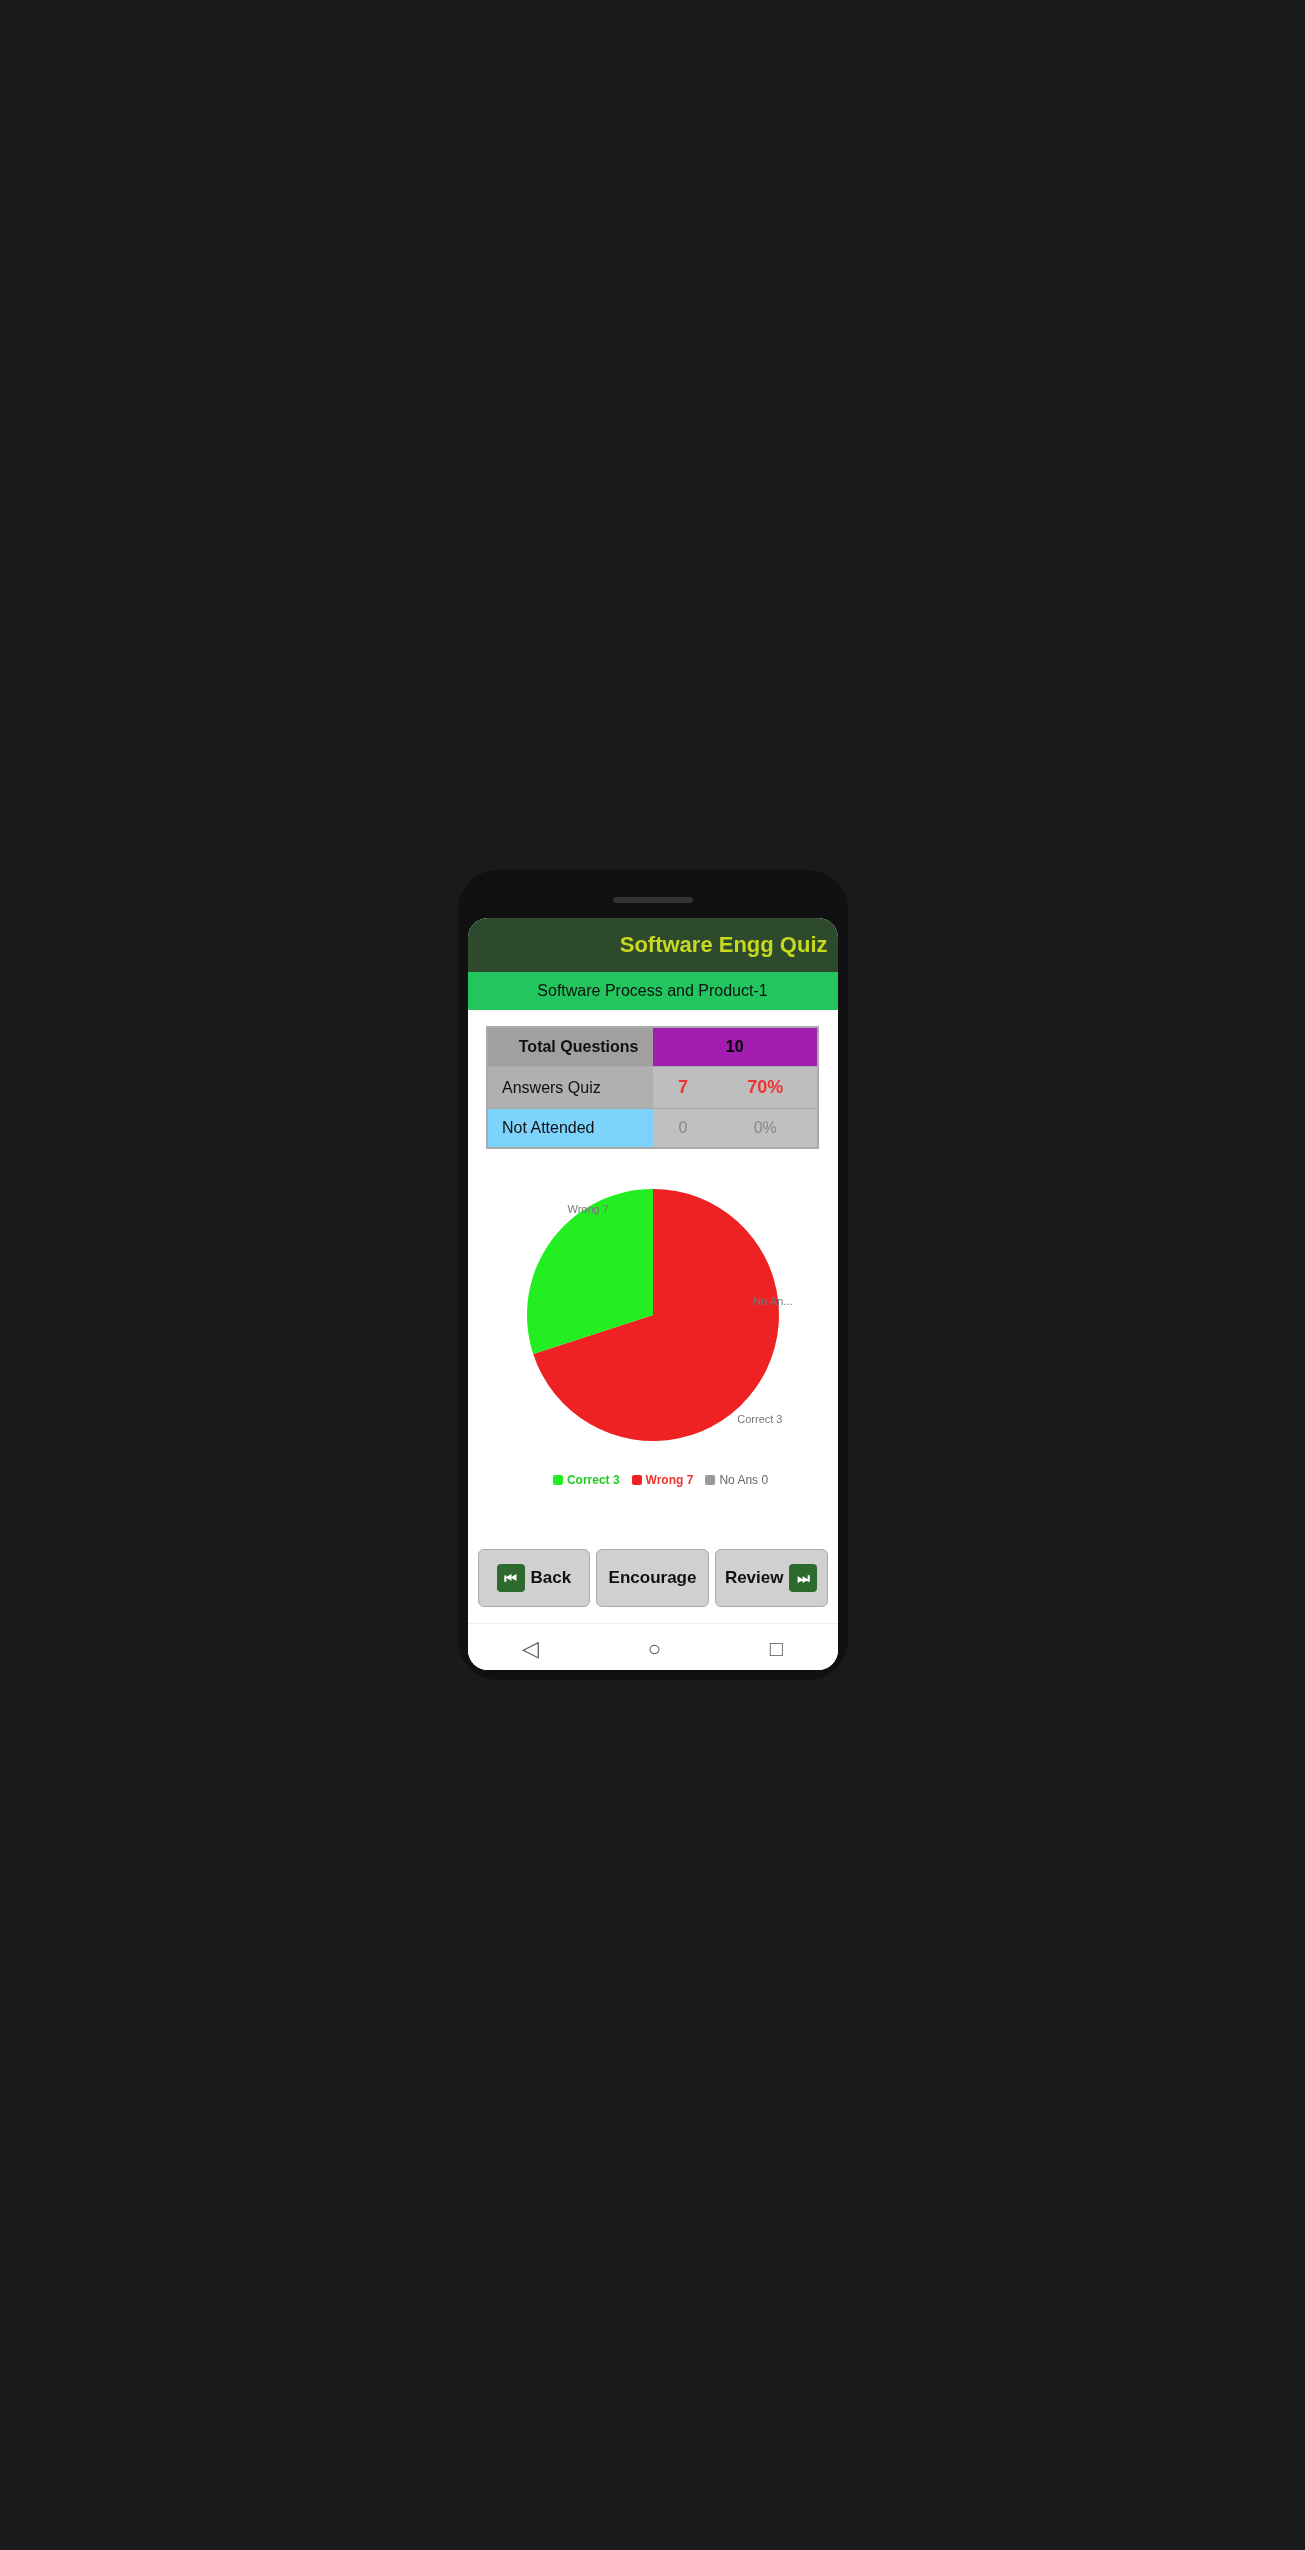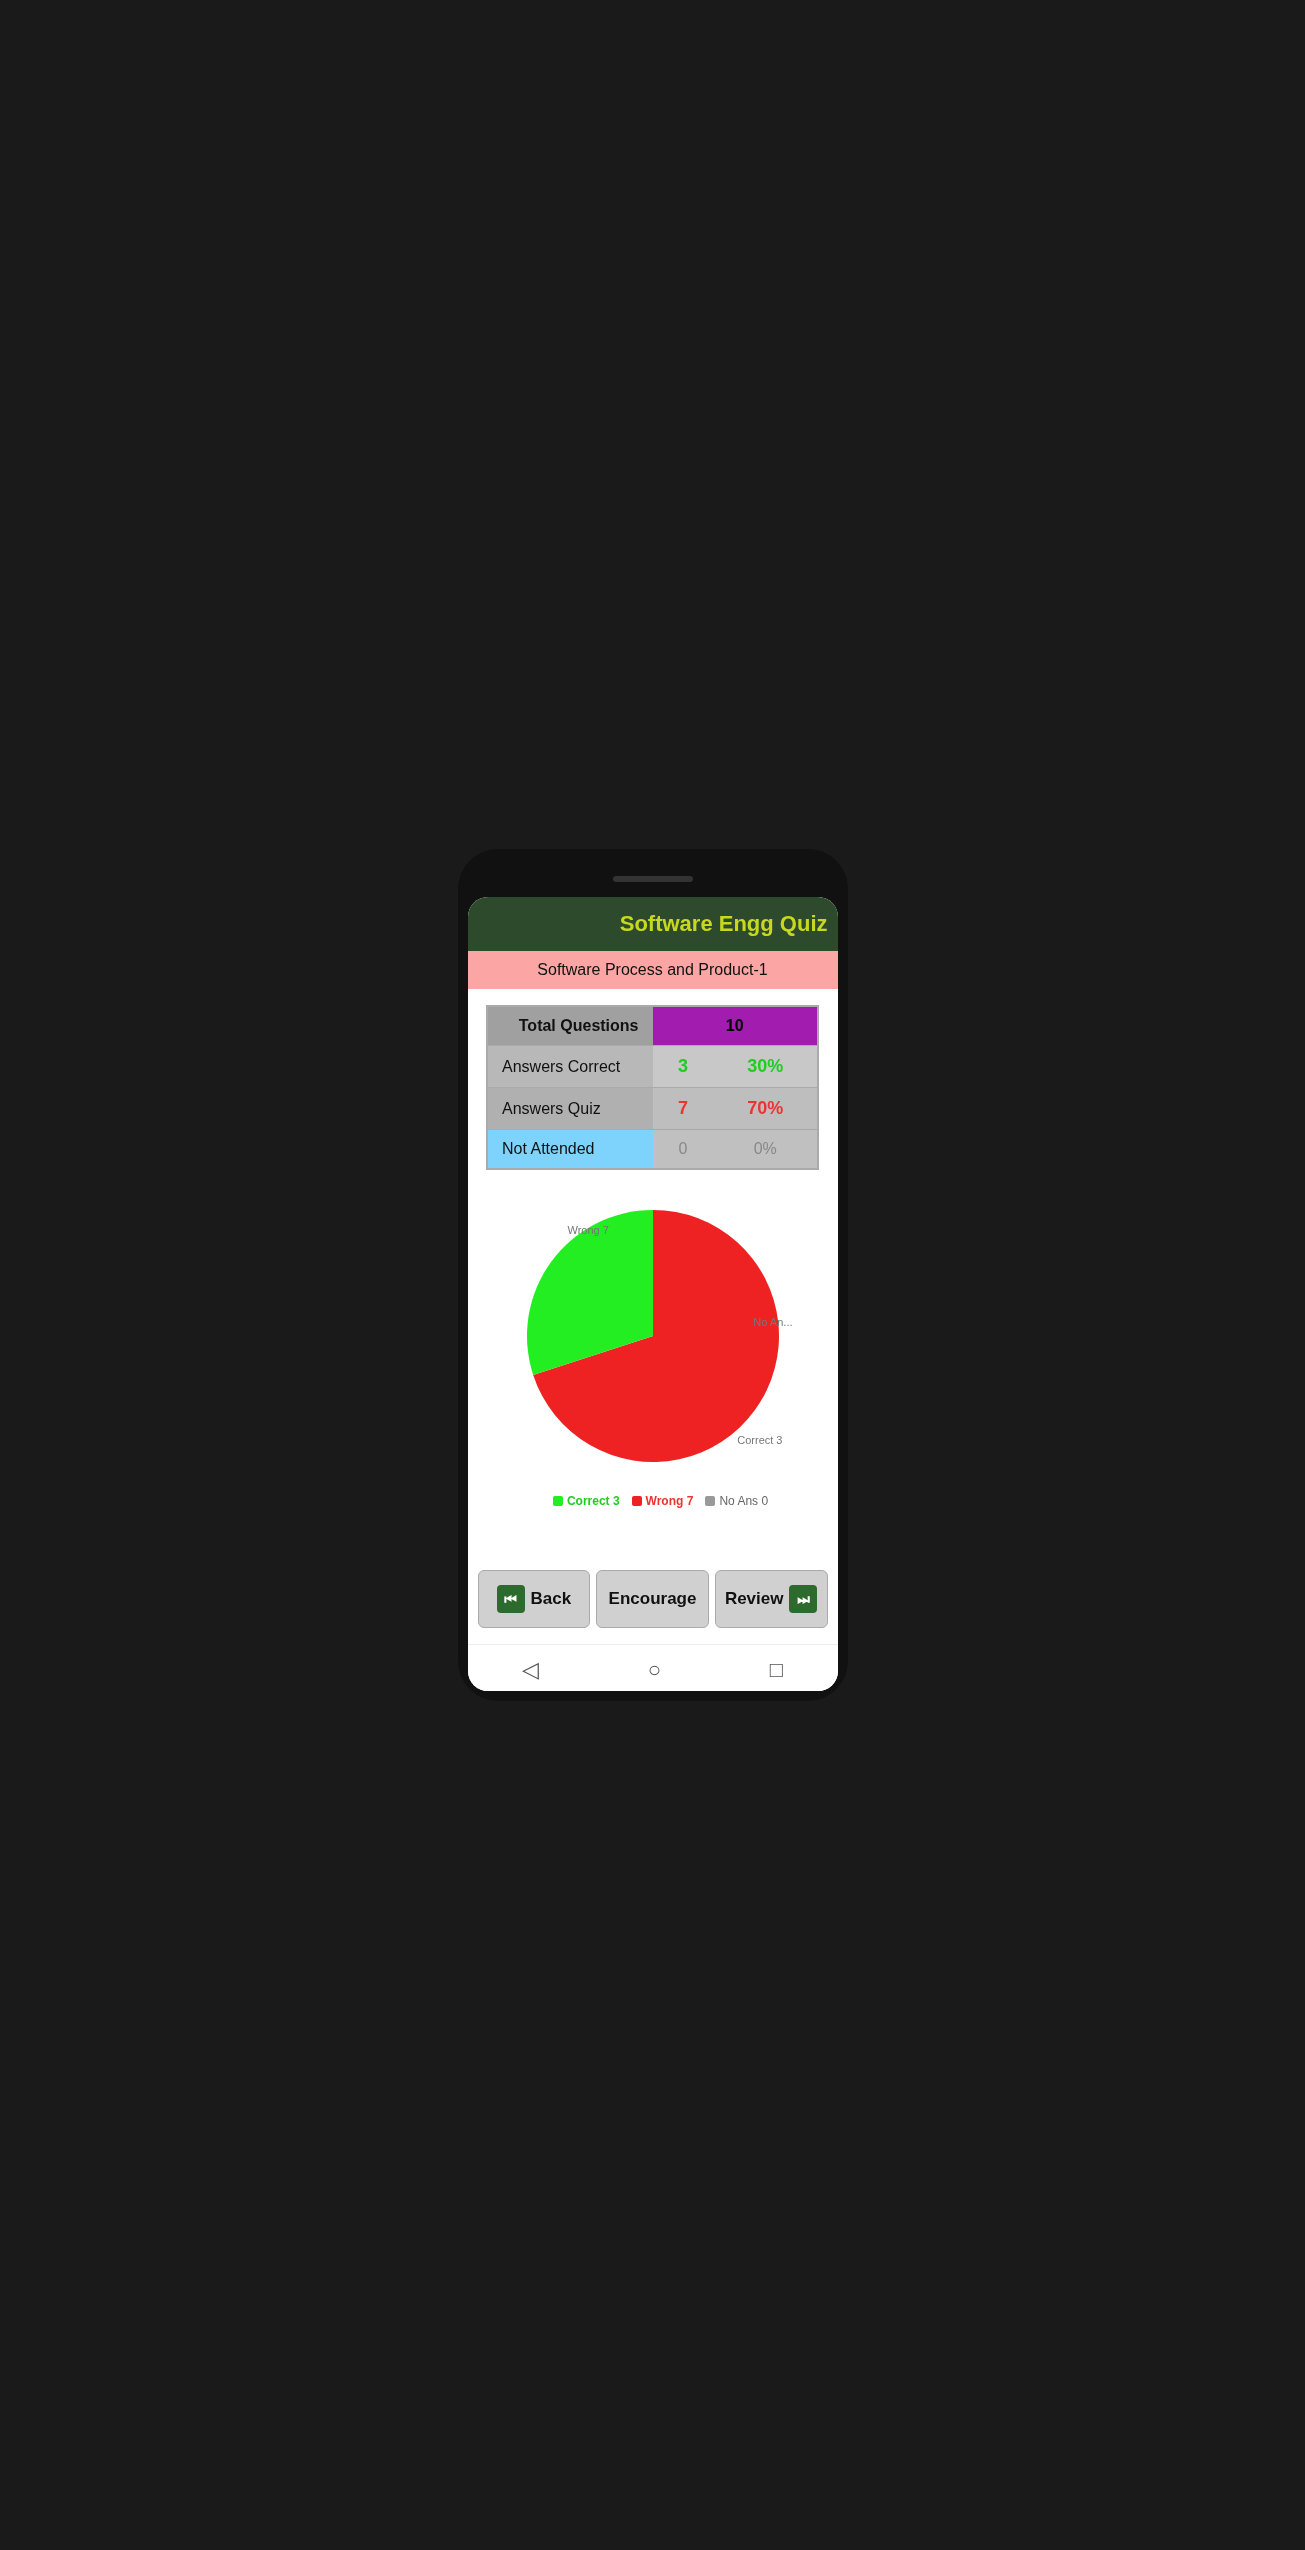--- a/index.html
+++ b/index.html
@@ -41,21 +41,21 @@
       background: #2d4a2d;
       padding: 14px 10px;
       text-align: right;
     }
     .app-title {
       color: #c8d820;
       font-size: 22px;
       font-weight: bold;
     }
     .quiz-subtitle-bar {
-      background: #fca5a5;
+      background: #22c55e;
       padding: 10px;
       text-align: center;
     }
     .quiz-subtitle {
       font-size: 16px;
       color: #111;
       font-weight: 500;
     }
     .stats-table {
       width: 90%;
@@ -209,29 +209,20 @@
 
     <div class="quiz-subtitle-bar">
       <div class="quiz-subtitle">Software Process and Product-1</div>
     </div>
 
     <table class="stats-table">
       <tbody>
           <tr class="row-total">
         <td class="row-total-header">Total Questions</td>
         <td class="row-total-value" colspan="2">10</td>
-      </tr>
-      <tr class="row-correct">
-        <td class="row-header">Answers Correct</td>
-        <td class="row-value">
-          <span class="val-green">3</span>
-        </td>
-        <td class="row-value">
-          <span class="val-green">30%</span>
-        </td>
       </tr>
       <tr class="row-wrong">
         <td class="row-header">Answers Quiz</td>
         <td class="row-value">
           <span class="val-red">7</span>
         </td>
         <td class="row-value">
           <span class="val-red">70%</span>
         </td>
       </tr>

